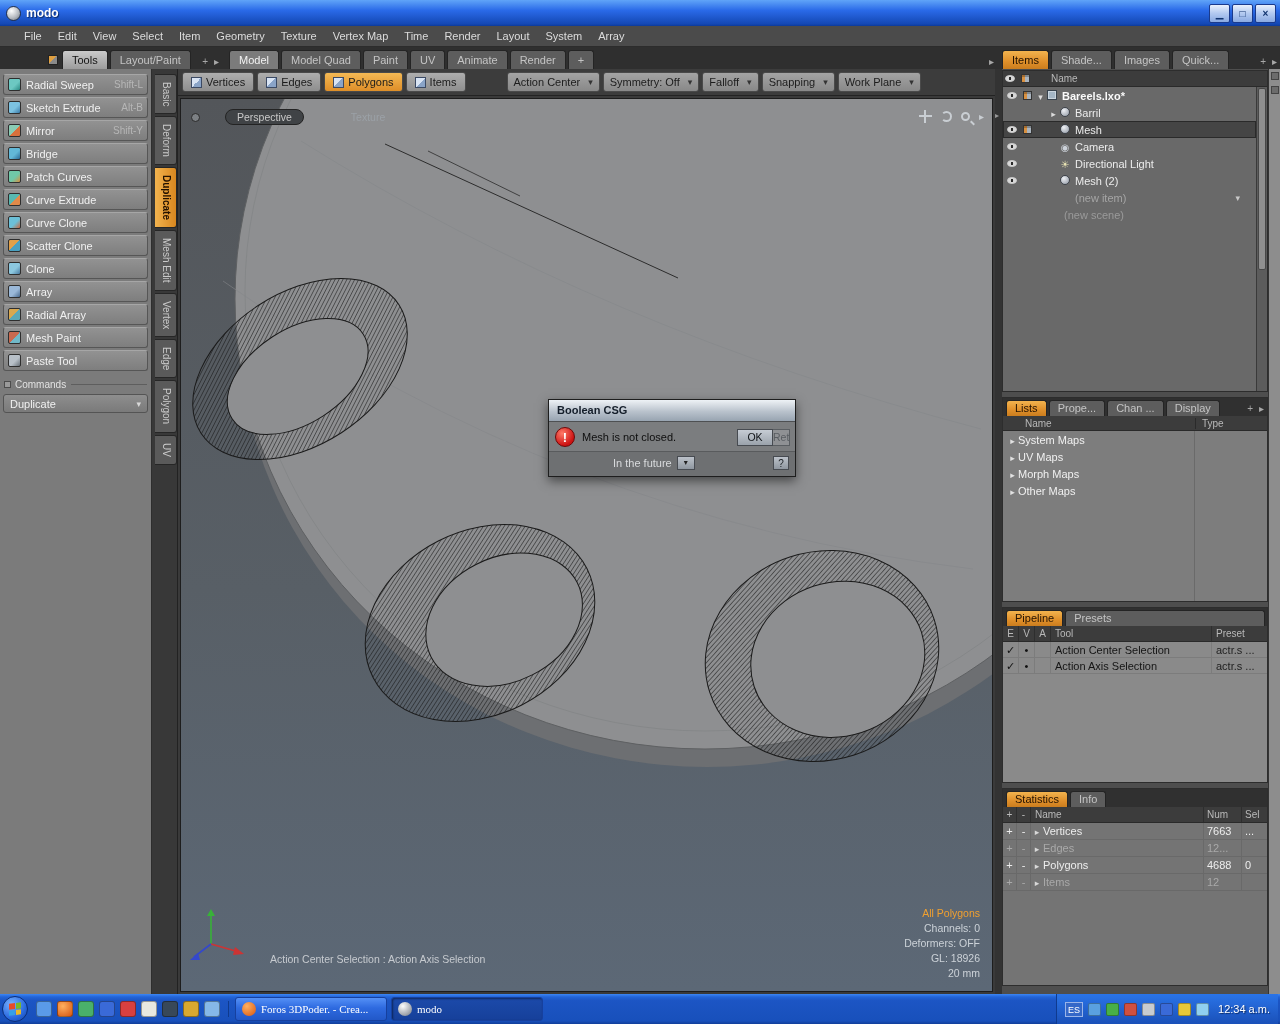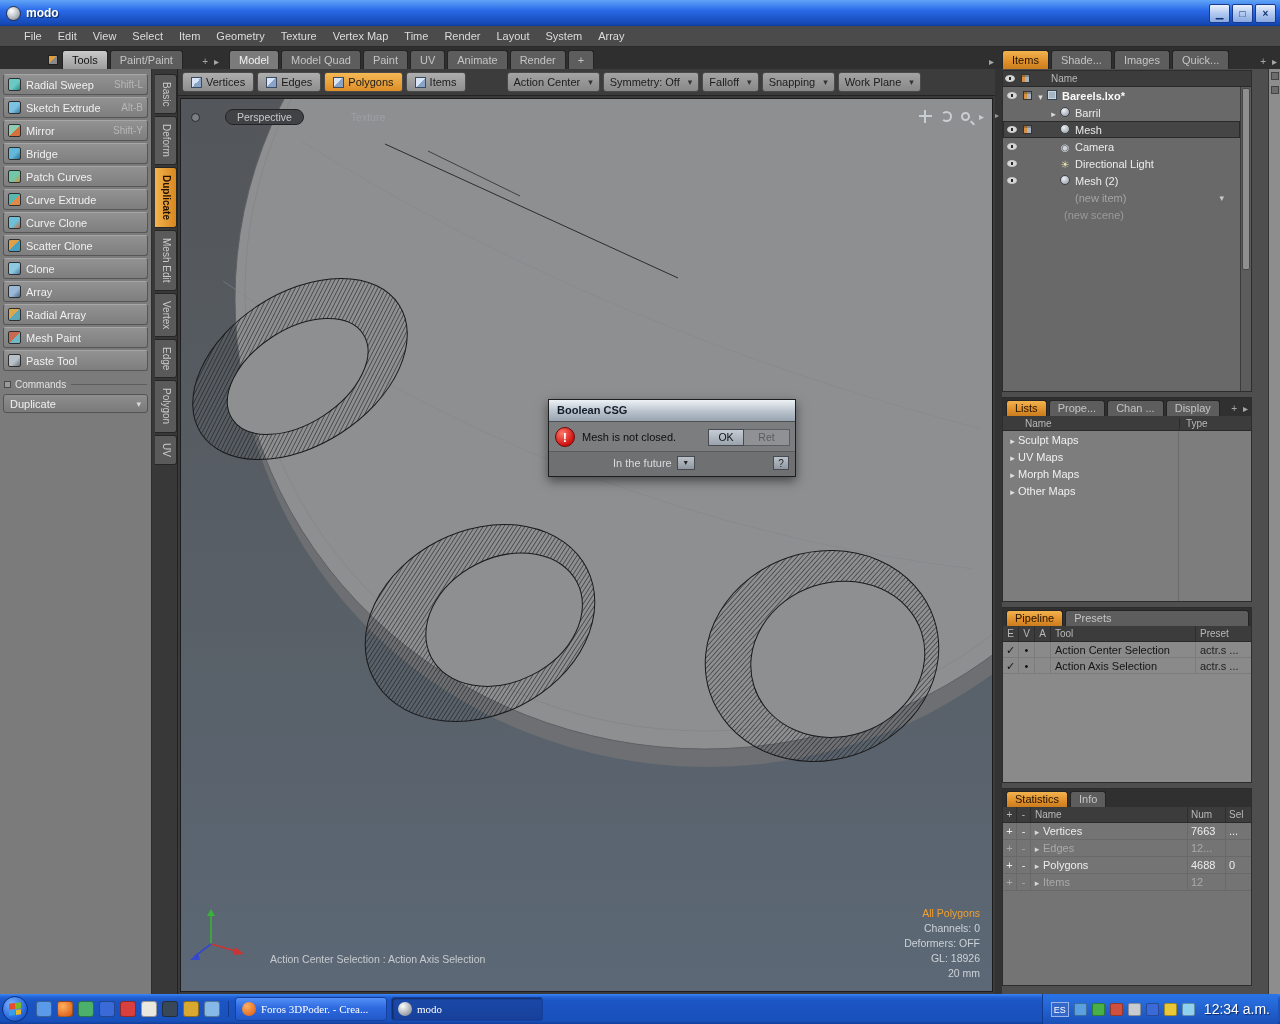--- a/index.html
+++ b/index.html
@@ -89,30 +89,30 @@
 .vp-info .sel-line { color:#f0a030; }
 
 
 .dlg { position:absolute; left:367px; top:300px; width:248px; border:1px solid #1e1e1e; box-shadow:0 4px 10px rgba(0,0,0,.5); font-size:11px; }
 .dlg-title { height:21px; background:linear-gradient(#eef2f6,#b9c2cc 55%,#98a4b1); color:#141e2a; font-weight:bold; line-height:21px; padding-left:8px; }
 .dlg-row1 { background:#7b7d7f; padding:5px 5px 4px 6px; display:flex; align-items:center; gap:7px; border-top:1px solid #4e5052; }
 .warn-icon { flex:0 0 20px; width:20px; height:20px; border-radius:50%; background:radial-gradient(circle at 35% 30%,#ff7a68,#cc1212 70%); border:1px solid #6e0808; color:#fff; font-weight:bold; text-align:center; line-height:19px; font-size:13px; }
 .dlg-msg { color:#0e0e0e; white-space:nowrap; }
 .dlg-btns { margin-left:auto; display:flex; }
 .btn-ok { width:36px; height:17px; background:linear-gradient(#c6ccd4,#9aa2ab); border:1px solid #474b51; color:#0f1317; text-align:center; line-height:15px; font-size:10.5px; }
-.btn-ret { width:46px; height:17px; background:#8f9194; border:1px solid #5a5e62; border-left:none; color:#595d62; text-align:center; line-height:15px; font-size:10.5px; overflow:hidden; }
+.btn-ret { width:17px; height:17px; background:#8f9194; border:1px solid #5a5e62; border-left:none; color:#595d62; text-align:center; line-height:15px; font-size:10.5px; overflow:hidden; }
 .dlg-row2 { background:#6e7072; padding:4px 6px 6px; display:flex; align-items:center; gap:5px; border-top:1px solid #595b5d; }
 .future-label { color:#d9dbdd; margin-left:58px; }
 .combo-btn { width:18px; height:14px; background:linear-gradient(#bcc2ca,#8f97a0); border:1px solid #474b51; text-align:center; line-height:11px; color:#222; font-size:8px; }
 .btn-help { margin-left:auto; width:16px; height:14px; background:linear-gradient(#bcc2ca,#8f97a0); border:1px solid #474b51; color:#1c2024; text-align:center; line-height:13px; font-size:10px; }
 
 
 .splitter { width:7px; background:#333; position:relative; }
 .splitter::before { content:"▸"; position:absolute; top:42px; left:0; color:#9a9a9a; font-size:8px; }
-.right-col { width:266px; background:#4e4e4e; display:flex; flex-direction:column; gap:5px; padding:1px 16px 8px 0; min-height:0; }
+.right-col { width:266px; background:#4e4e4e; display:flex; flex-direction:column; gap:5px; padding:1px 0 8px 0; min-height:0; }
 .panel { background:#696969; border:1px solid #2d2d2d; display:flex; flex-direction:column; min-height:0; }
 .mini-tabs { flex:0 0 18px; background:#303030; display:flex; align-items:flex-end; padding-left:2px; }
 .mini-tab { height:16px; line-height:15px; padding:0 8px; margin:0 1px; background:#5d5d5d; color:#c4c4c4; border:1px solid #242424; border-bottom:none; border-radius:3px 3px 0 0; white-space:nowrap; }
 .mini-tab.active { background:linear-gradient(#f2b34e,#df8f2a 60%,#cb7d1e); color:#231200; }
 .mini-tab.wide { flex:1; margin-right:2px; }
 .cols-header { flex:0 0 15px; background:#3c3c3c; border-bottom:1px solid #2a2a2a; display:flex; align-items:center; color:#b9b9b9; font-size:10px; }
 
 
 .items-section { height:322px; }
 .tree-header { flex:0 0 16px; background:#3c3c3c; border-bottom:1px solid #2a2a2a; display:flex; align-items:center; color:#b9b9b9; font-size:10px; }
@@ -195,21 +195,21 @@
 .task-btn { width:152px; height:24px; display:flex; align-items:center; gap:5px; padding:0 6px; border-radius:3px; background:linear-gradient(#5490f6,#2e6ae0 45%,#2258c8); border:1px solid #16409e; color:#fff; white-space:nowrap; overflow:hidden; }
 .task-btn.pressed { background:linear-gradient(#1c4aaa,#16409a); box-shadow:inset 1px 1px 2px rgba(0,0,0,.45); }
 .task-ic { width:14px; height:14px; flex:0 0 14px; border-radius:50%; }
 .task-ic.ff { background:radial-gradient(circle at 35% 30%,#ffb060,#d85510); }
 .task-ic.modo { background:radial-gradient(circle at 35% 30%,#fdfdfd,#a9adb4 60%,#6d747d); }
 .tray { display:flex; align-items:center; gap:5px; background:linear-gradient(#2a74e8,#1a50b8); border-left:1px solid #0f3a8e; padding:0 8px; height:100%; }
 .lang-box { width:18px; height:15px; background:#3568c8; border:1px solid #9ab4e8; color:#fff; font-size:9px; text-align:center; line-height:14px; }
 .tray-ic { width:13px; height:13px; border-radius:2px; border:1px solid rgba(0,0,0,.3); }
 .tr0{background:#5aa0e0;} .tr1{background:#48b048;} .tr2{background:#d05040;} .tr3{background:#c8ccd0;}
 .tr4{background:#3a6ad8;} .tr5{background:#e8c838;} .tr6{background:#90d0f0;}
-.clock { color:#fff; font-size:14px; margin-left:4px; text-shadow:1px 1px 1px #0a2a66; }
+.clock { color:#fff; font-size:11px; margin-left:4px; text-shadow:1px 1px 1px #0a2a66; }
 </style>
 </head>
 <body>
 
 <div class="screen">
 
   <div class="titlebar">
     <span class="app-icon"></span>
     <span class="title-text">modo</span>
     <span class="win-btns">
@@ -232,21 +232,21 @@
     <span class="menu-item">Render</span>
     <span class="menu-item">Layout</span>
     <span class="menu-item">System</span>
     <span class="menu-item">Array</span>
   </div>
 
   <div class="tabrow">
     <div class="tabrow-left">
       <span class="panel-icon"></span>
       <span class="tab active-light">Tools</span>
-      <span class="tab">Paint/Paint</span>
+      <span class="tab">Layout/Paint</span>
       <span class="spacer"></span>
       <span class="tab-plus">+</span>
       <span class="tab-arrow">▸</span>
     </div>
     <div class="tabrow-center">
       <span class="tab active-mid">Model</span>
       <span class="tab">Model Quad</span>
       <span class="tab">Paint</span>
       <span class="tab">UV</span>
       <span class="tab">Animate</span>
@@ -582,21 +582,21 @@
           <span class="tab-plus">+</span>
           <span class="tab-arrow">▸</span>
         </div>
         <div class="cols-header">
           <span class="col-name">Name</span>
           <span class="col-type">Type</span>
         </div>
         <div class="list-body">
           <div class="lrow">
               <span class="exp"></span>
-              <span>Sculpt Maps</span>
+              <span>System Maps</span>
             </div>
           <div class="lrow">
               <span class="exp"></span>
               <span>UV Maps</span>
             </div>
           <div class="lrow">
               <span class="exp"></span>
               <span>Morph Maps</span>
             </div>
           <div class="lrow">

